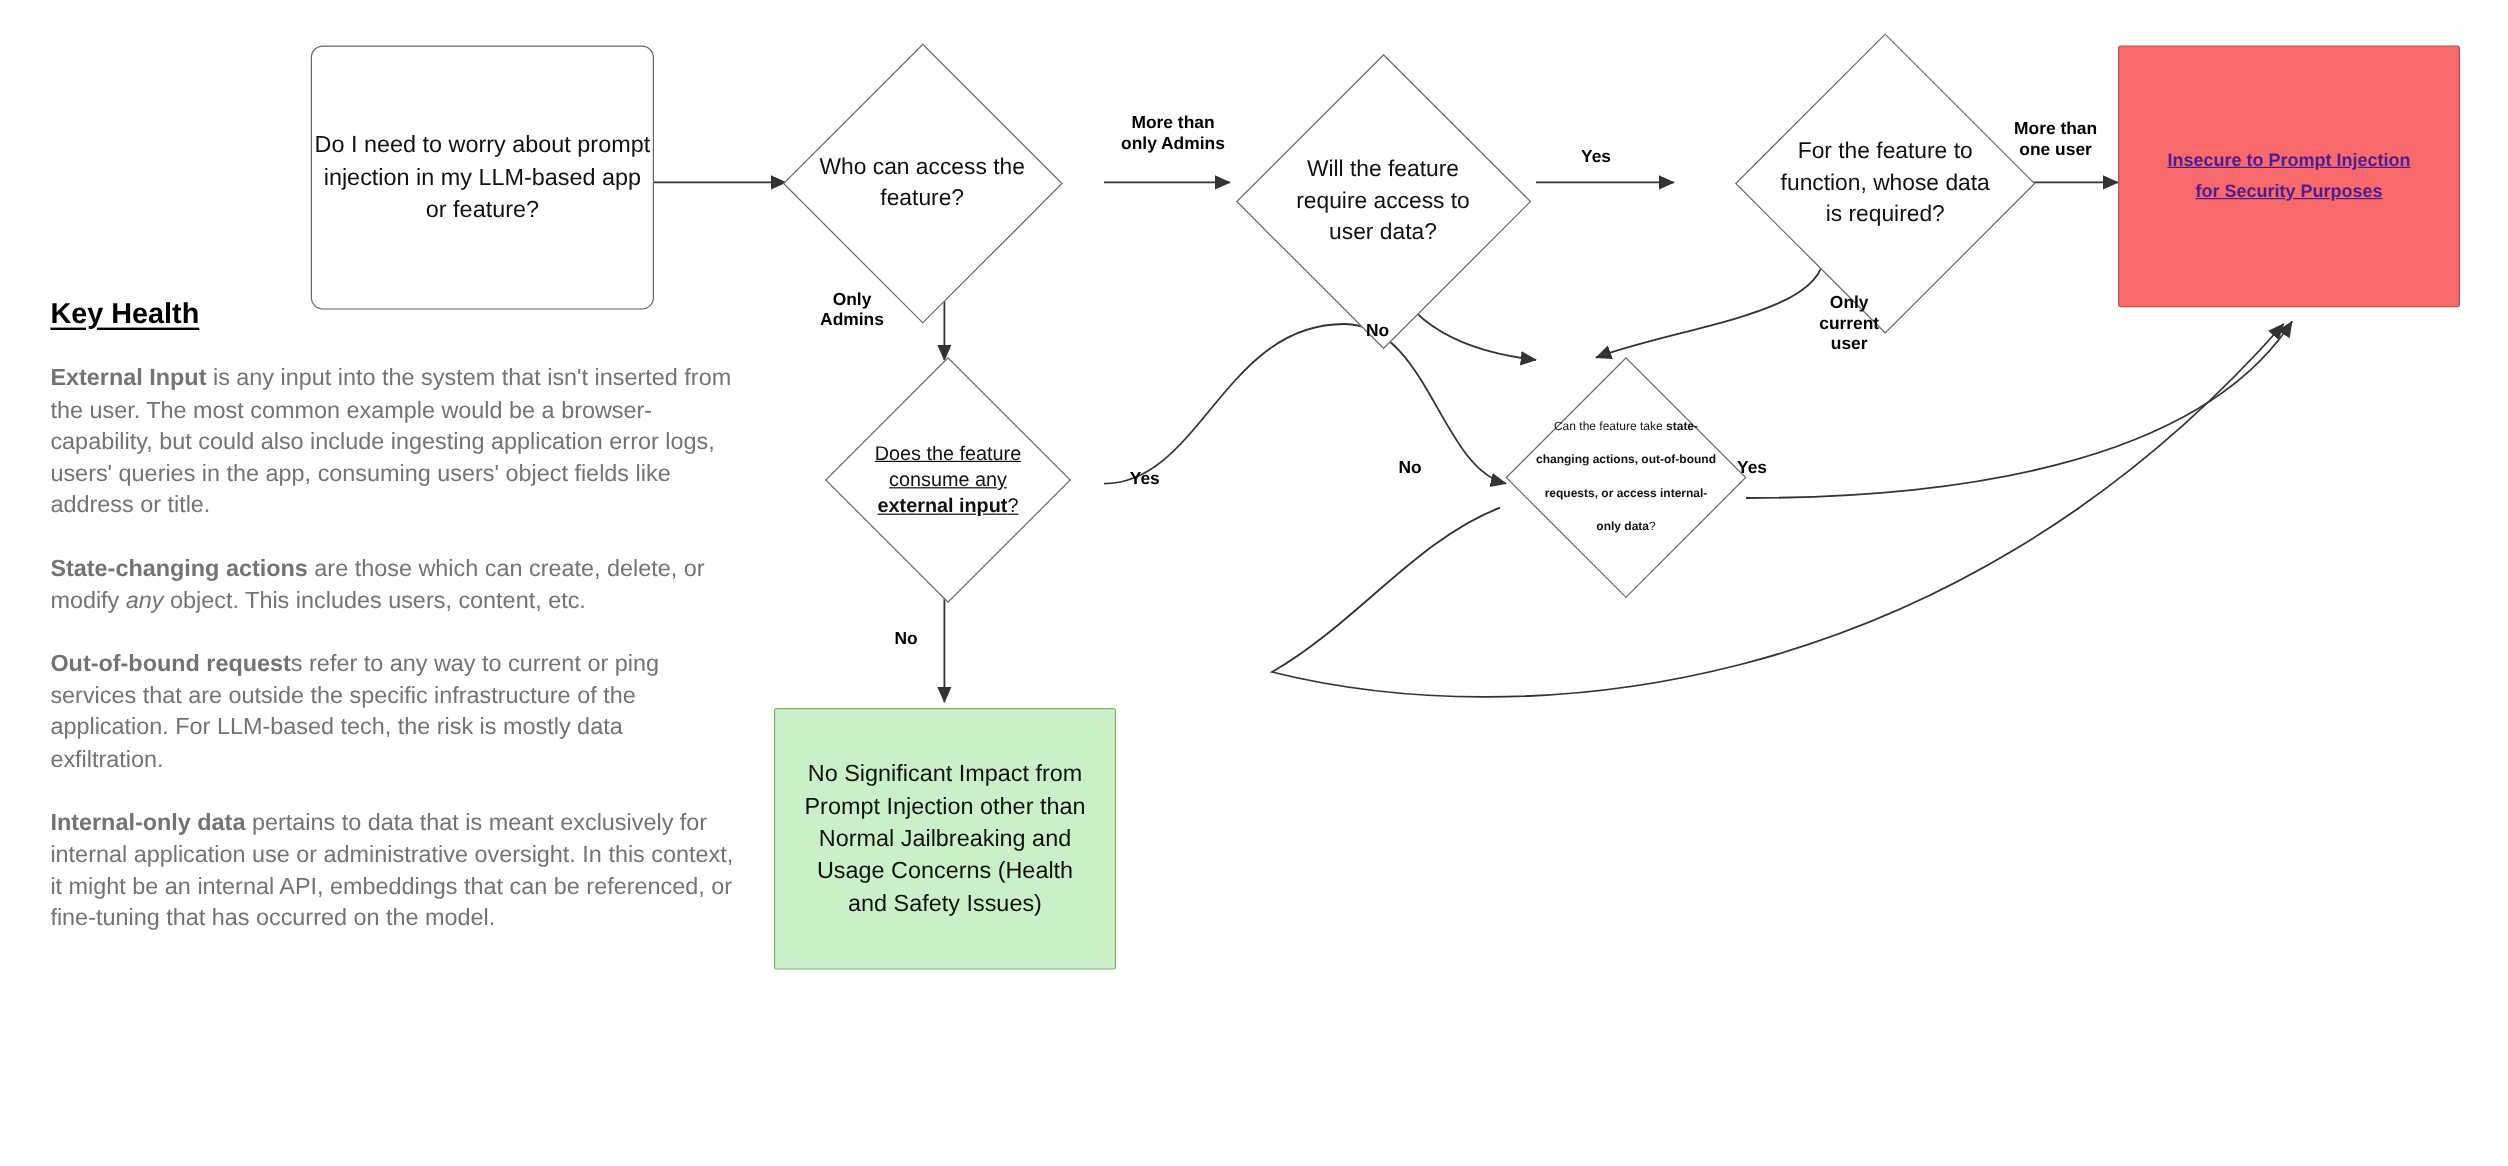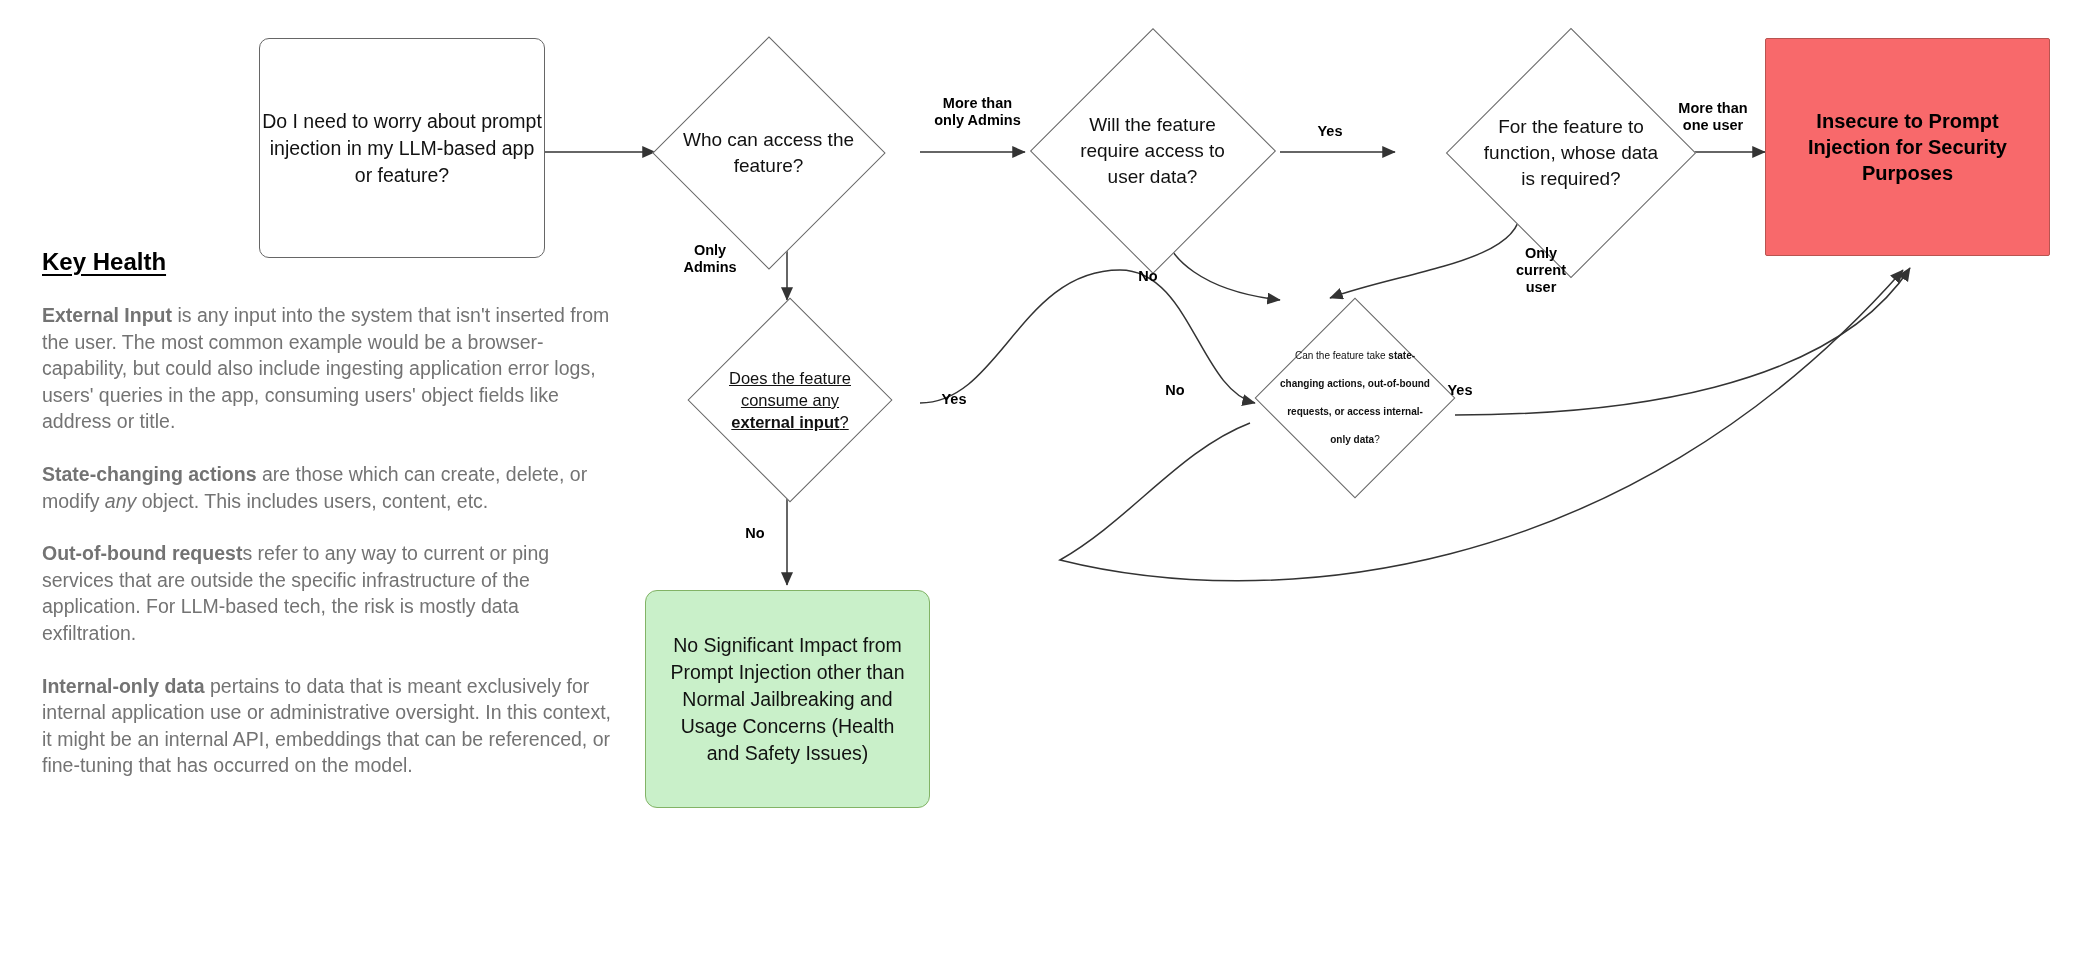--- a/index.html
+++ b/index.html
@@ -46,28 +46,29 @@
     font-size: 19.5px;
     line-height: 27px;
     color: #111111;
   }
   .terminal-red {
     border: 1.4px solid #b85450;
     border-radius: 2px;
     background: #f8696b;
   }
   .terminal-red .txt {
-    font-size: 20px;
+    font-size: 15px;
     line-height: 26px;
     font-weight: bold;
-    color: #000000;
+    color: #4c1d95;
+    text-decoration: underline;
   }
   .terminal-green {
     border: 1.4px solid #82b366;
-    border-radius: 12px;
+    border-radius: 2px;
     background: #c9f0c9;
   }
   .terminal-green .txt {
     font-size: 19.5px;
     line-height: 27px;
     color: #111111;
   }
 
   
   .diamond {
@@ -166,21 +167,21 @@
 
   <div class="node rect" style="left:259px; top:38px; width:286px; height:220px;">
     <div class="txt">Do I need to worry about prompt injection in my LLM-based app or feature?</div>
   </div>
 
   <div class="diamond" style="left:636px; top:38px; width:265px; height:230px;">
     <div class="dshape" style="width:163px; height:163px;"></div>
     <div class="dlabel" style="width:200px; font-size:19px; line-height:26px;">Who can access the feature?</div>
   </div>
 
-  <div class="diamond" style="left:1025px; top:28px; width:255px; height:246px;">
+  <div class="diamond" style="left:1025px; top:45px; width:255px; height:246px;">
     <div class="dshape" style="width:172px; height:172px;"></div>
     <div class="dlabel" style="width:165px; font-size:19px; line-height:26px;">Will the feature require access to user data?</div>
   </div>
 
   <div class="diamond" style="left:1446px; top:28px; width:250px; height:250px;">
     <div class="dshape" style="width:175px; height:175px;"></div>
     <div class="dlabel" style="width:175px; font-size:19px; line-height:26px;">For the feature to function, whose data is required?</div>
   </div>
 
   <div class="node terminal-red" style="left:1765px; top:38px; width:285px; height:218px;">

